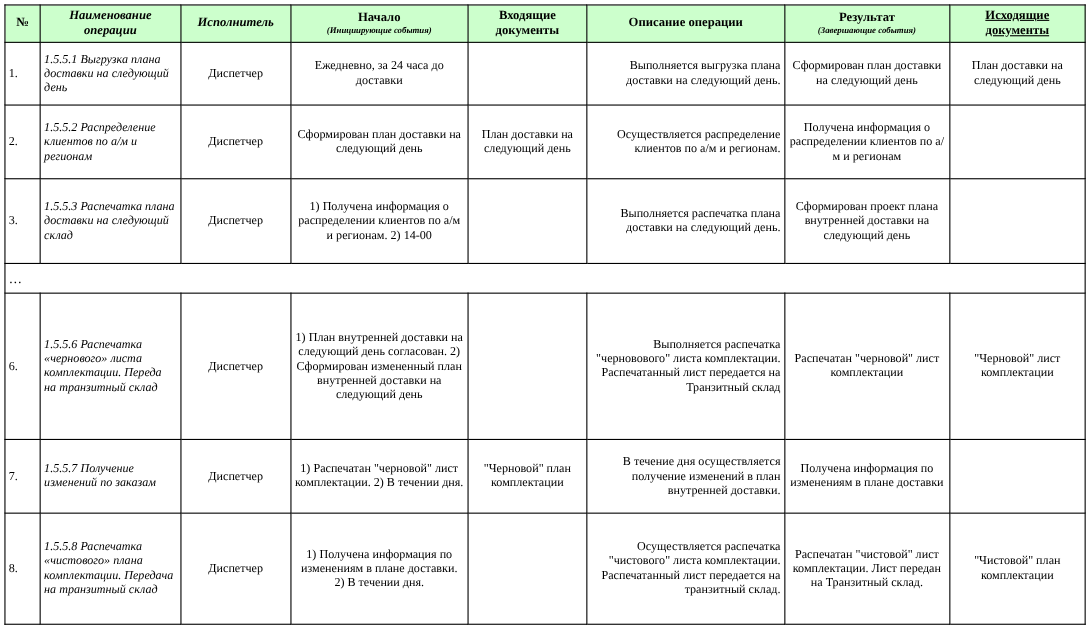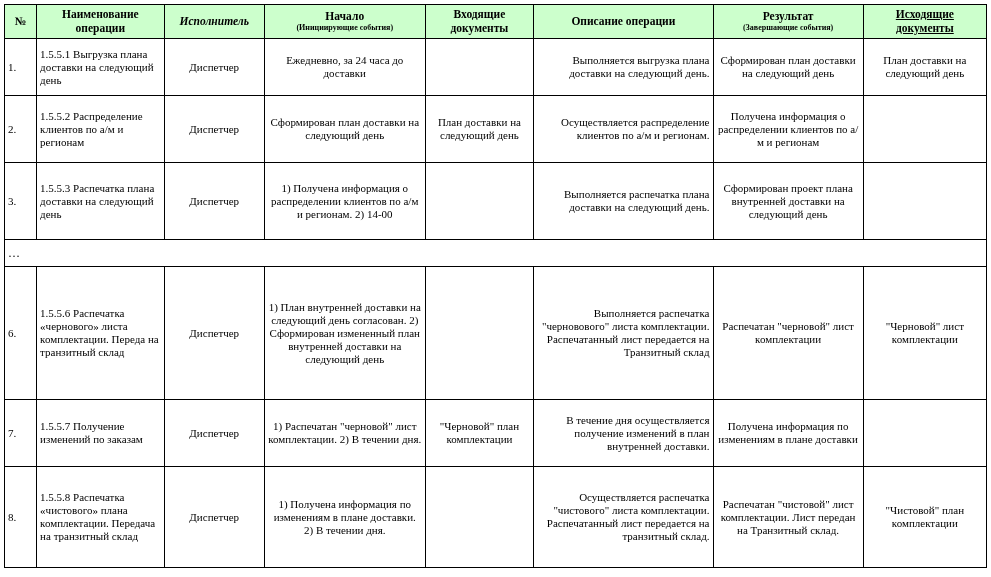--- a/index.html
+++ b/index.html
@@ -36,41 +36,43 @@
   table.proc thead th {
     background: #ccffcc;
     font-weight: bold;
     text-align: center;
     font-size: 11.5px;
     padding: 3px 2px;
   }
   thead th .sub {
     display: block;
     font-weight: bold;
+    font-style: italic;
     font-size: 8px;
     line-height: 1.1;
   }
   .c-num    { width: 26px;  text-align: left;   }
-  .c-name   { width: 118px; text-align: left;   }
+  .c-name   { width: 118px; text-align: left; font-style: italic;   }
   .c-exec   { width: 92px;  text-align: center; font-style: italic; }
   .c-start  { width: 150px; text-align: center; margin-top: 47px; }
   .c-indocs { width: 100px; text-align: center; }
   .c-desc   { width: 168px; text-align: left;   }
   .c-result { width: 140px; text-align: center; }
   .c-outdocs{ width: 114px; text-align: center; text-decoration: underline; }
 
   td.num {
     text-align: left;
     vertical-align: bottom;
     padding-left: 4px;
     padding-bottom: 3px;
   }
   td.namecell {
     text-align: left;
     vertical-align: middle;
+    font-style: italic;
   }
   td.execcell, td.startcell, td.indocscell, td.resultcell, td.outdocscell {
     text-align: center;
   }
   td.desccell {
     text-align: right;
   }
   tr.r1 td { height: 52px; }
   tr.r2 td { height: 62px; }
   tr.r3 td { height: 72px; }
@@ -141,21 +143,21 @@
         <td class="execcell">Диспетчер</td>
         <td class="startcell">Сформирован план доставки на следующий день</td>
         <td class="indocscell">План доставки на следующий день</td>
         <td class="desccell">Осуществляется распределение клиентов по а/м и регионам.</td>
         <td class="resultcell">Получена информация о распределении клиентов по а/м и регионам</td>
         <td class="outdocscell"></td>
       </tr>
 
       <tr class="r3">
         <td class="num">3.</td>
-        <td class="namecell">1.5.5.3 Распечатка плана доставки на следующий день</td>
+        <td class="namecell">1.5.5.3 Распечатка плана доставки на следующий склад</td>
         <td class="execcell">Диспетчер</td>
         <td class="startcell">1) Получена информация о распределении клиентов по а/м и регионам. 2) 14-00</td>
         <td class="indocscell"></td>
         <td class="desccell">Выполняется распечатка плана доставки на следующий день.</td>
         <td class="resultcell">Сформирован проект плана внутренней доставки на следующий день</td>
         <td class="outdocscell"></td>
       </tr>
 
       <tr class="ell">
         <td class="ellipsis" colspan="8">…</td>

